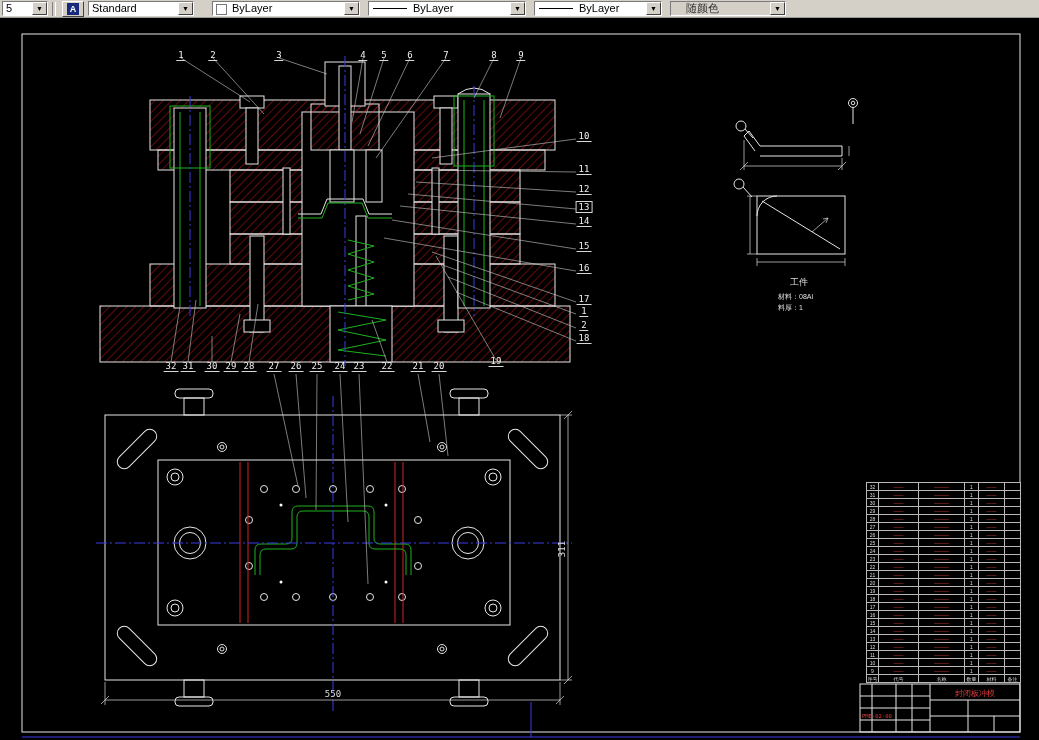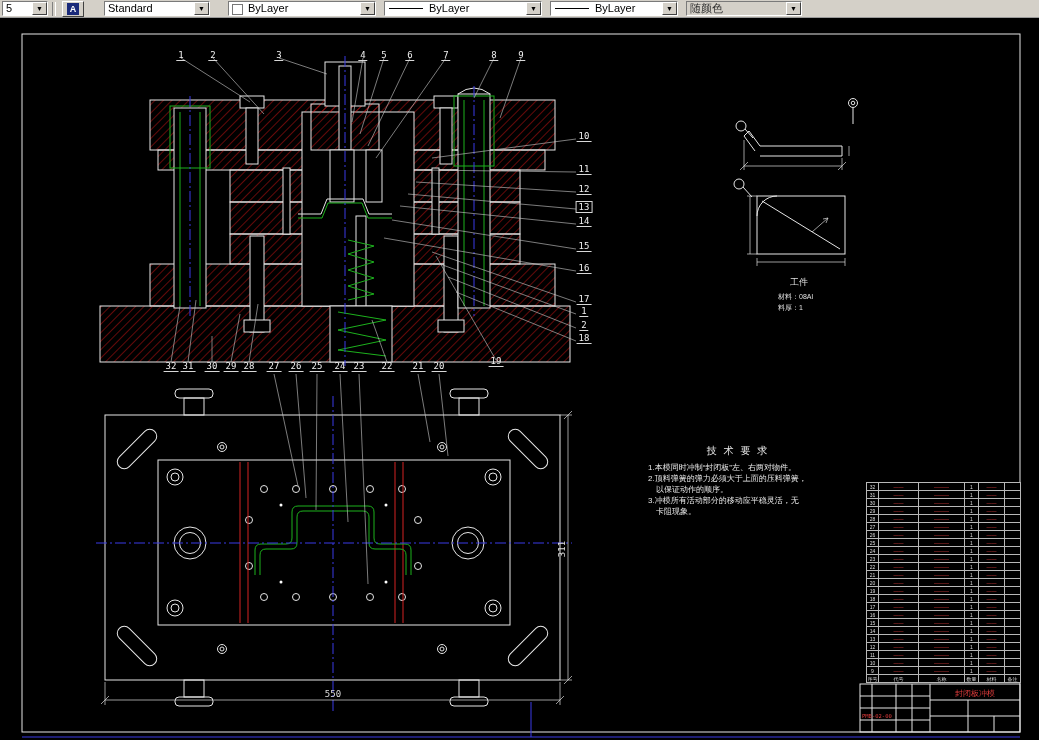--- a/index.html
+++ b/index.html
@@ -10,21 +10,21 @@
   .toolbar{position:absolute;top:0;left:0;width:1039px;height:18px;background:#d4d0c8;
     display:flex;align-items:center;box-sizing:border-box;padding-left:2px;
     border-bottom:1px solid #9a9a9a;z-index:5;}
   .combo{display:flex;align-items:stretch;height:15px;background:#fff;
     border:1px solid;border-color:#7a7a7a #fff #fff #7a7a7a;box-sizing:border-box;}
   .combo .val{flex:1;font-size:11px;line-height:13px;padding:0 3px;color:#000;
     white-space:nowrap;overflow:hidden;}
   .combo .arrow{width:15px;background:#d4d0c8;border:1px solid;
     border-color:#fff #404040 #404040 #fff;font-size:7px;line-height:11px;
     text-align:center;color:#000;box-sizing:border-box;cursor:default;}
-  .combo.disabled{background:#d4d0c8;}
+  .combo.disabled{background:#d4d0c8;padding-left:12px;}
   .combo.disabled .val{color:#333;}
   .sep{width:2px;height:14px;border-left:1px solid #808080;border-right:1px solid #fff;margin:0 4px;}
   .tbtn{width:22px;height:16px;background:#d4d0c8;border:1px solid;
     border-color:#fff #404040 #404040 #fff;display:flex;align-items:center;
     justify-content:center;padding:0;margin:0 2px;}
   .tbtn .ticon{width:12px;height:12px;background:#1a2a7a;color:#fff;font-size:9px;
     line-height:12px;text-align:center;font-weight:bold;}
   .swatch{width:9px;height:9px;background:#fff;border:1px solid #777;margin:2px 2px 0 3px;}
   .ltline{width:34px;height:1px;background:#000;margin:6px 3px 0 4px;}
 
@@ -70,21 +70,21 @@
 
   <div class="toolbar">
     <div class="combo" style="width:46px">
       <span class="val">5</span>
       <span class="arrow">▼</span>
     </div>
     <div class="sep"></div>
     <button class="tbtn">
       <span class="ticon">A</span>
     </button>
-    <div class="combo" style="width:106px;margin-left:18px">
+    <div class="combo" style="width:106px;margin-left:2px">
       <span class="val">Standard</span>
       <span class="arrow">▼</span>
     </div>
     <div class="combo" style="width:148px;margin-left:18px">
       <span class="swatch"></span>
       <span class="val">ByLayer</span>
       <span class="arrow">▼</span>
     </div>
     <div class="combo" style="width:158px;margin-left:8px">
       <span class="ltline"></span>
@@ -328,28 +328,20 @@
           <line x1="968" y1="700" x2="968" y2="732"></line>
           <line x1="994" y1="716" x2="994" y2="732"></line>
         </g>
         <text class="tbred" x="975" y="696" text-anchor="middle">封闭板冲模</text>
         <text class="tbred2" x="862" y="718">PMB-02-00</text>
       </g>
     </svg>
 
     
     <div id="overlay">
-      <div id="tech">
-        <div class="tech-title">技 术 要 求</div>
-      <div class="tech-line">1.本模同时冲制“封闭板”左、右两对物件。</div>
-          <div class="tech-line">2.顶料弹簧的弹力必须大于上面的压料弹簧，</div>
-          <div class="tech-line">　以保证动作的顺序。</div>
-          <div class="tech-line">3.冲模所有活动部分的移动应平稳灵活，无</div>
-          <div class="tech-line">　卡阻现象。</div>
-        </div>
       <span class="wp" id="wp-label">工件</span>
       <span class="wp" id="wp-mat">材料：08Al</span>
       <span class="wp" id="wp-thk">料厚：1</span>
       <table id="bom">
           <colgroup>
         <col style="width:12px">
             <col style="width:40px">
             <col style="width:46px">
         <col style="width:14px">
             <col style="width:26px">

